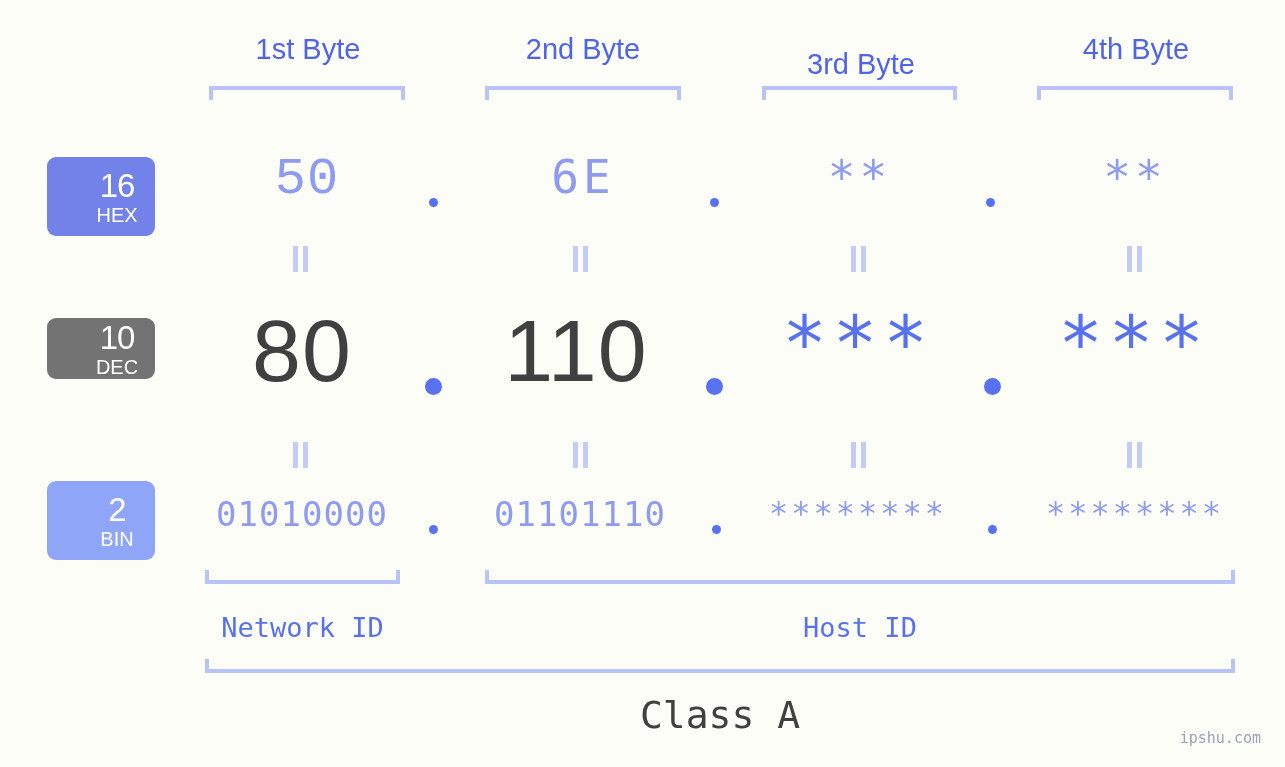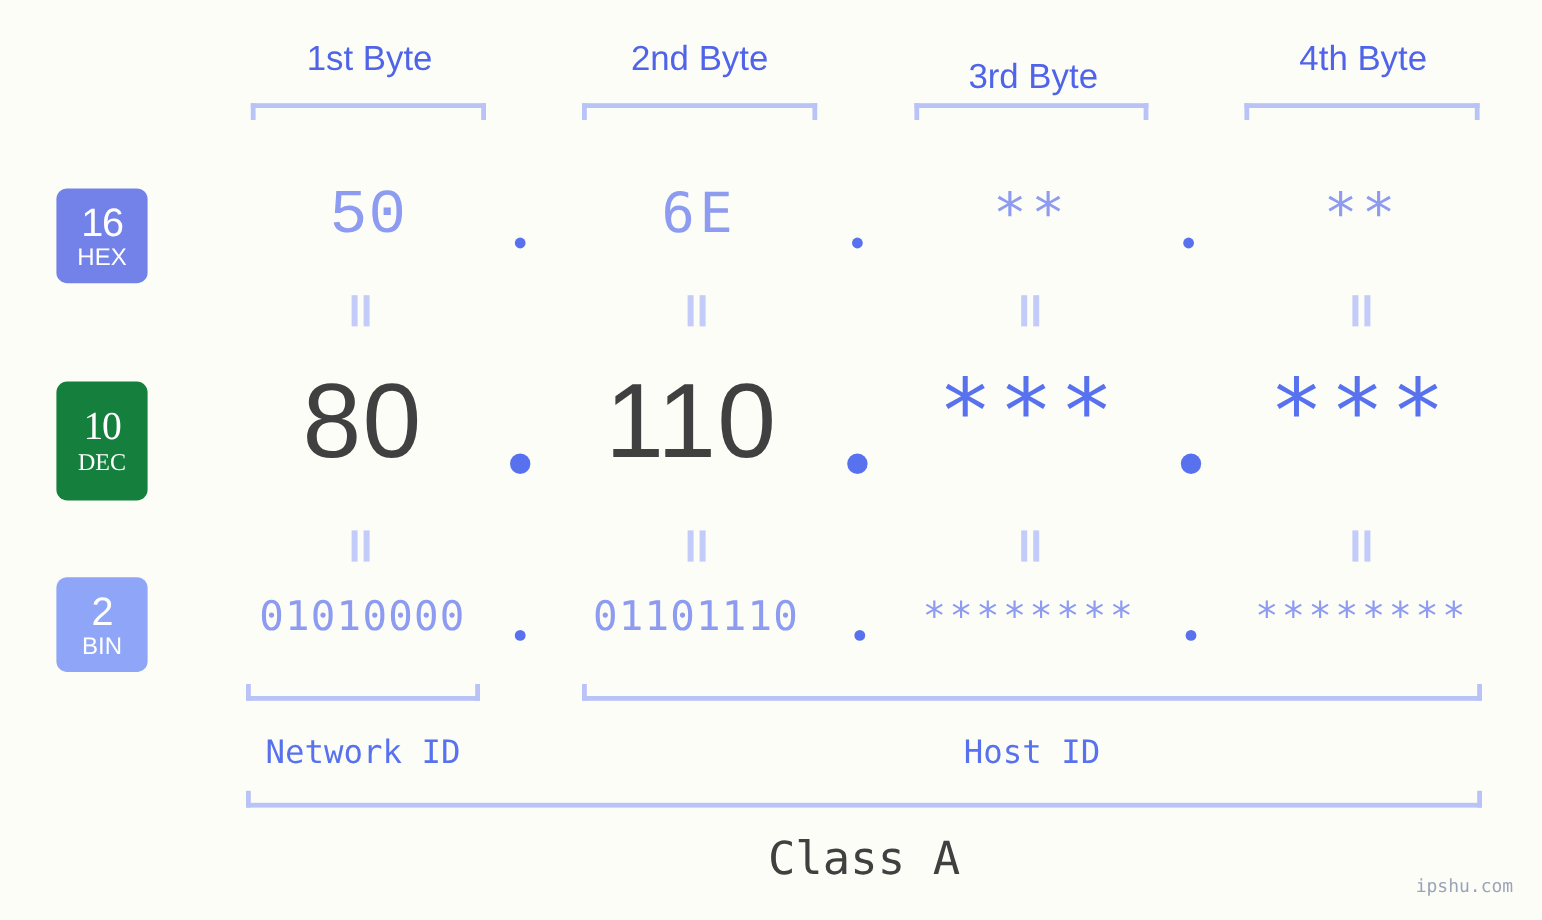--- a/index.html
+++ b/index.html
@@ -56,34 +56,35 @@
     width: 76px;
     border-radius: 9px;
     color: #ffffff;
     text-align: center;
     display: flex;
     flex-direction: column;
     align-items: center;
     justify-content: center;
     line-height: 1;
     font-family: "Liberation Sans", sans-serif;
+    padding-left: 32px;
   }
   .badge .num {
     font-size: 33px;
     font-weight: 400;
     letter-spacing: -1px;
   }
   .badge .nm {
     font-size: 20px;
     font-weight: 400;
     margin-top: 3px;
     letter-spacing: 0px;
   }
   #badge-hex { top: 157px; height: 79px; background: #7382e8; }
-  #badge-dec { top: 318px; height: 99px; background: #15803d; font-family: Liberation Serif, serif; }
+  #badge-dec { top: 318px; height: 61px; background: #737373; }
   #badge-bin { top: 481px; height: 79px; background: #8fa5f7; }
 
   
   .cell {
     position: absolute;
     text-align: center;
     white-space: nowrap;
     font-family: "DejaVu Sans Mono", monospace;
   }
   .row-hex .cell {

